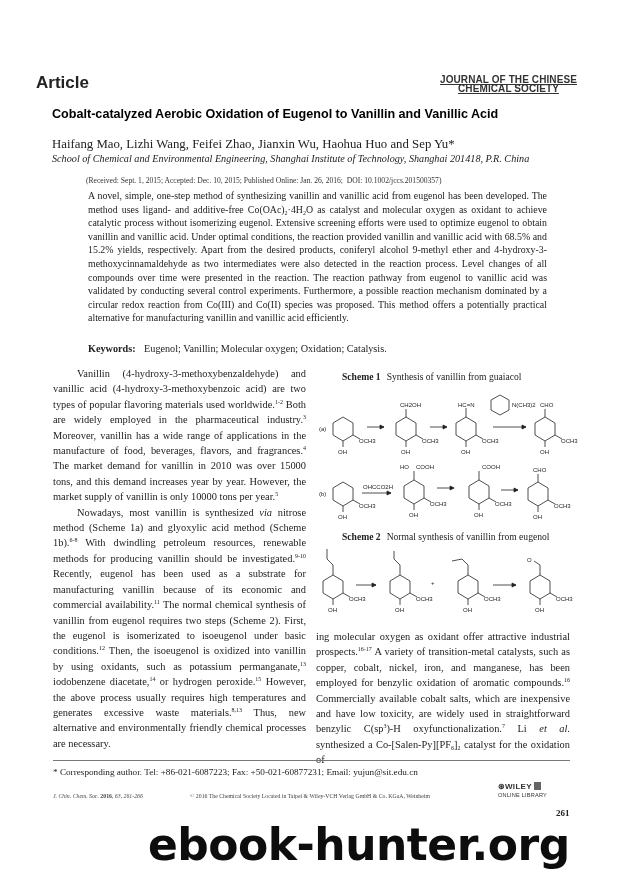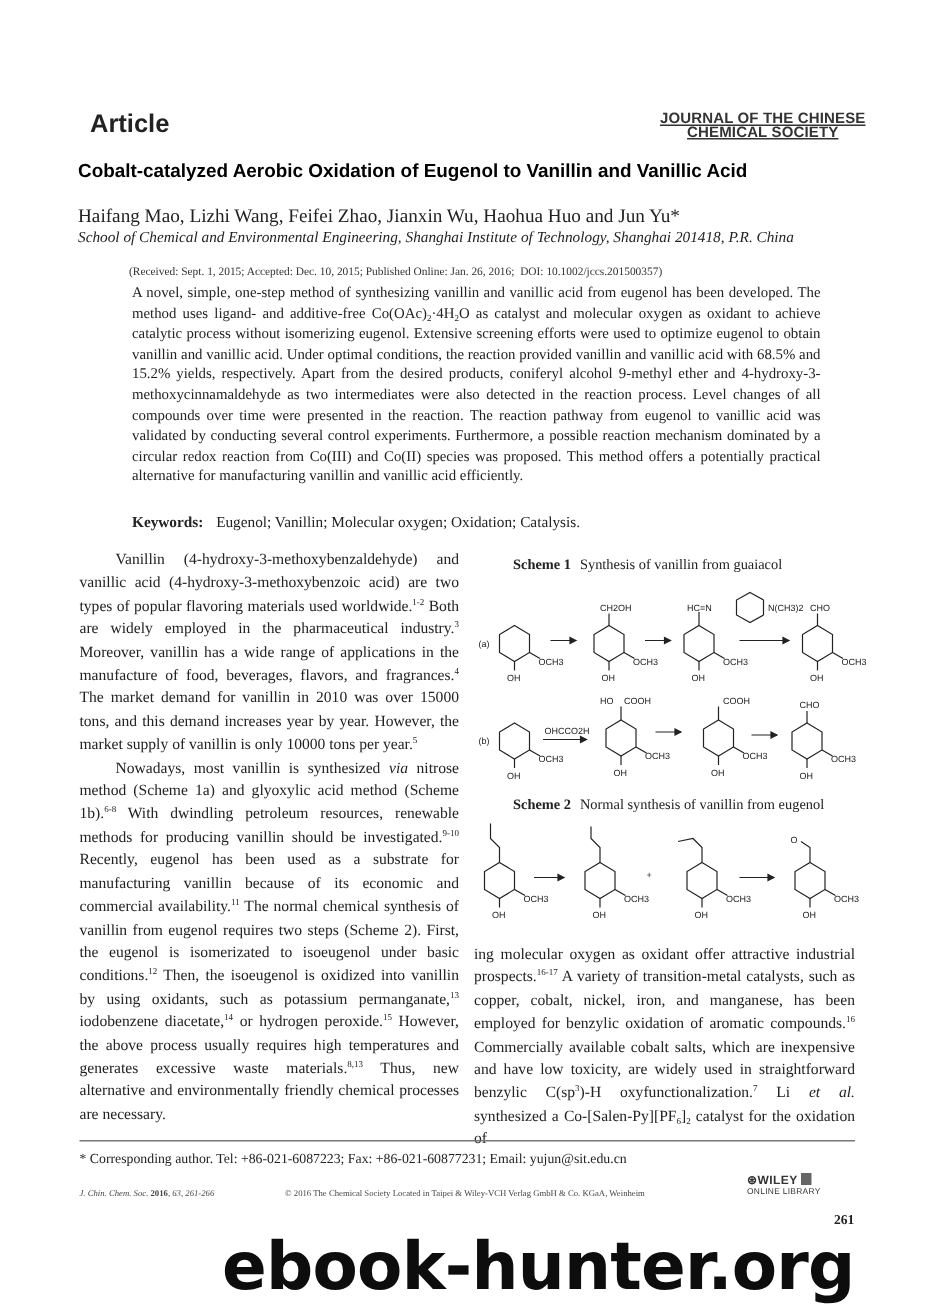--- a/index.html
+++ b/index.html
@@ -1,18 +1,18 @@
 <!DOCTYPE html>
 <html><head>
 <meta charset="utf-8">
 <style>
   html, body { margin:0; padding:0; background:#ffffff; }
   body { width:620px; height:877px; position:relative; overflow:hidden; color:#1a1a1a; font-family:"Liberation Serif", serif; }
   .abs { position:absolute; }
-  .article-label { left:60px; top:73px; font-family:"Liberation Sans", sans-serif; font-weight:bold; font-size:17px; color:#222;text-align:center; }
+  .article-label { left:36px; top:73px; font-family:"Liberation Sans", sans-serif; font-weight:bold; font-size:17px; color:#222;text-align:center; }
   .journal { right:43px; top:75px; font-family:"Liberation Sans", sans-serif; font-weight:bold; font-size:10px; line-height:9px; text-align:center; color:#333; letter-spacing:0.1px;text-decoration:underline; }
   .title { left:52px; top:107px; font-family:"Liberation Sans", sans-serif; font-weight:bold; font-size:12.6px; color:#000000; }
   .authors { left:52px; top:137px; font-size:12.8px; color:#222; }
   .affil { left:52px; top:153px; font-size:10.2px; font-style:italic; color:#222; }
   .received { left:52px; top:176px; font-size:7.6px; color:#333;padding-left:34px; }
   .received b { font-weight:normal; }
   .abstract { left:88px; top:189px; width:459px; font-size:9.9px; line-height:13.6px; text-align:justify; color:#222; }
   .keywords { left:88px; top:343px; font-size:10.2px; color:#222; }
   .keywords .kl { font-weight:bold; margin-right:6px;text-align:right; }
   .col { font-size:10.4px; line-height:15.4px; text-align:justify; color:#222; width:253px; }
@@ -40,21 +40,21 @@
 </head>
 <body>
 
 <div class="abs article-label">Article</div>
 <div class="abs journal">
   <div>JOURNAL OF THE CHINESE</div>
   <div>CHEMICAL SOCIETY</div>
 </div>
 
 <div class="abs title">Cobalt-catalyzed Aerobic Oxidation of Eugenol to Vanillin and Vanillic Acid</div>
-<div class="abs authors">Haifang Mao, Lizhi Wang, Feifei Zhao, Jianxin Wu, Haohua Huo and Jun Yu*</div>
+<div class="abs authors">Haifang Mao, Lizhi Wang, Feifei Zhao, Jianxin Wu, Haohua Huo and Sep Yu*</div>
 <div class="abs affil">School of Chemical and Environmental Engineering, Shanghai Institute of Technology, Shanghai 201418, P.R. China</div>
 
 <div class="abs received">
   <span>(Received:</span>
   <b>Sept. 1, 2015;</b>
   <span>Accepted:</span>
   <b>Dec. 10, 2015;</b>
   <span>Published Online:</span>
   <b>Jan. 26, 2016;</b>
   &nbsp;<span>DOI: 10.1002/jccs.201500357)</span>
@@ -219,21 +219,21 @@
     <text x="219" y="67">OH</text>
     <text x="211" y="17">O</text>
   </g>
 </svg>
 
 <div class="abs col col-right">
   <p class="noind"><span>ing molecular oxygen as oxidant offer attractive industrial prospects.</span><sup>16-17</sup><span> A variety of transition-metal catalysts, such as copper, cobalt, nickel, iron, and manganese, has been employed for benzylic oxidation of aromatic compounds.</span><sup>16</sup><span> Commercially available cobalt salts, which are inexpensive and have low toxicity, are widely used in straightforward benzylic C(sp</span><sup>3</sup><span>)-H oxyfunctionalization.</span><sup>7</sup><span> Li </span><i>et al.</i><span> synthesized a Co-[Salen-Py][PF</span><sub>6</sub><span>]</span><sub>2</sub><span> catalyst for the oxidation of</span></p>
 </div>
 
 <div class="abs hr" style="left:53px; top:760px; width:517px;"></div>
-<div class="abs footnote">* Corresponding author. Tel: +86-021-6087223; Fax: +86-021-60877231; Email: yujun@sit.edu.cn</div>
+<div class="abs footnote">* Corresponding author. Tel: +86-021-6087223; Fax: +50-021-60877231; Email: yujun@sit.edu.cn</div>
 
 <div class="abs footer-left">
   <span>J. Chin. Chem. Soc.</span>
   <b>2016</b><span>, 63, 261-266</span>
 </div>
 <div class="abs footer-copy">© 2016 The Chemical Society Located in Taipei &amp; Wiley-VCH Verlag GmbH &amp; Co. KGaA, Weinheim</div>
 
 <div class="abs wiley">
   <div class="w1"><span>⊛</span><span>WILEY</span> <span style="display:inline-block;width:7px;height:8px;background:#666;vertical-align:-1px;"></span></div>
   <div class="w2">ONLINE LIBRARY</div>

